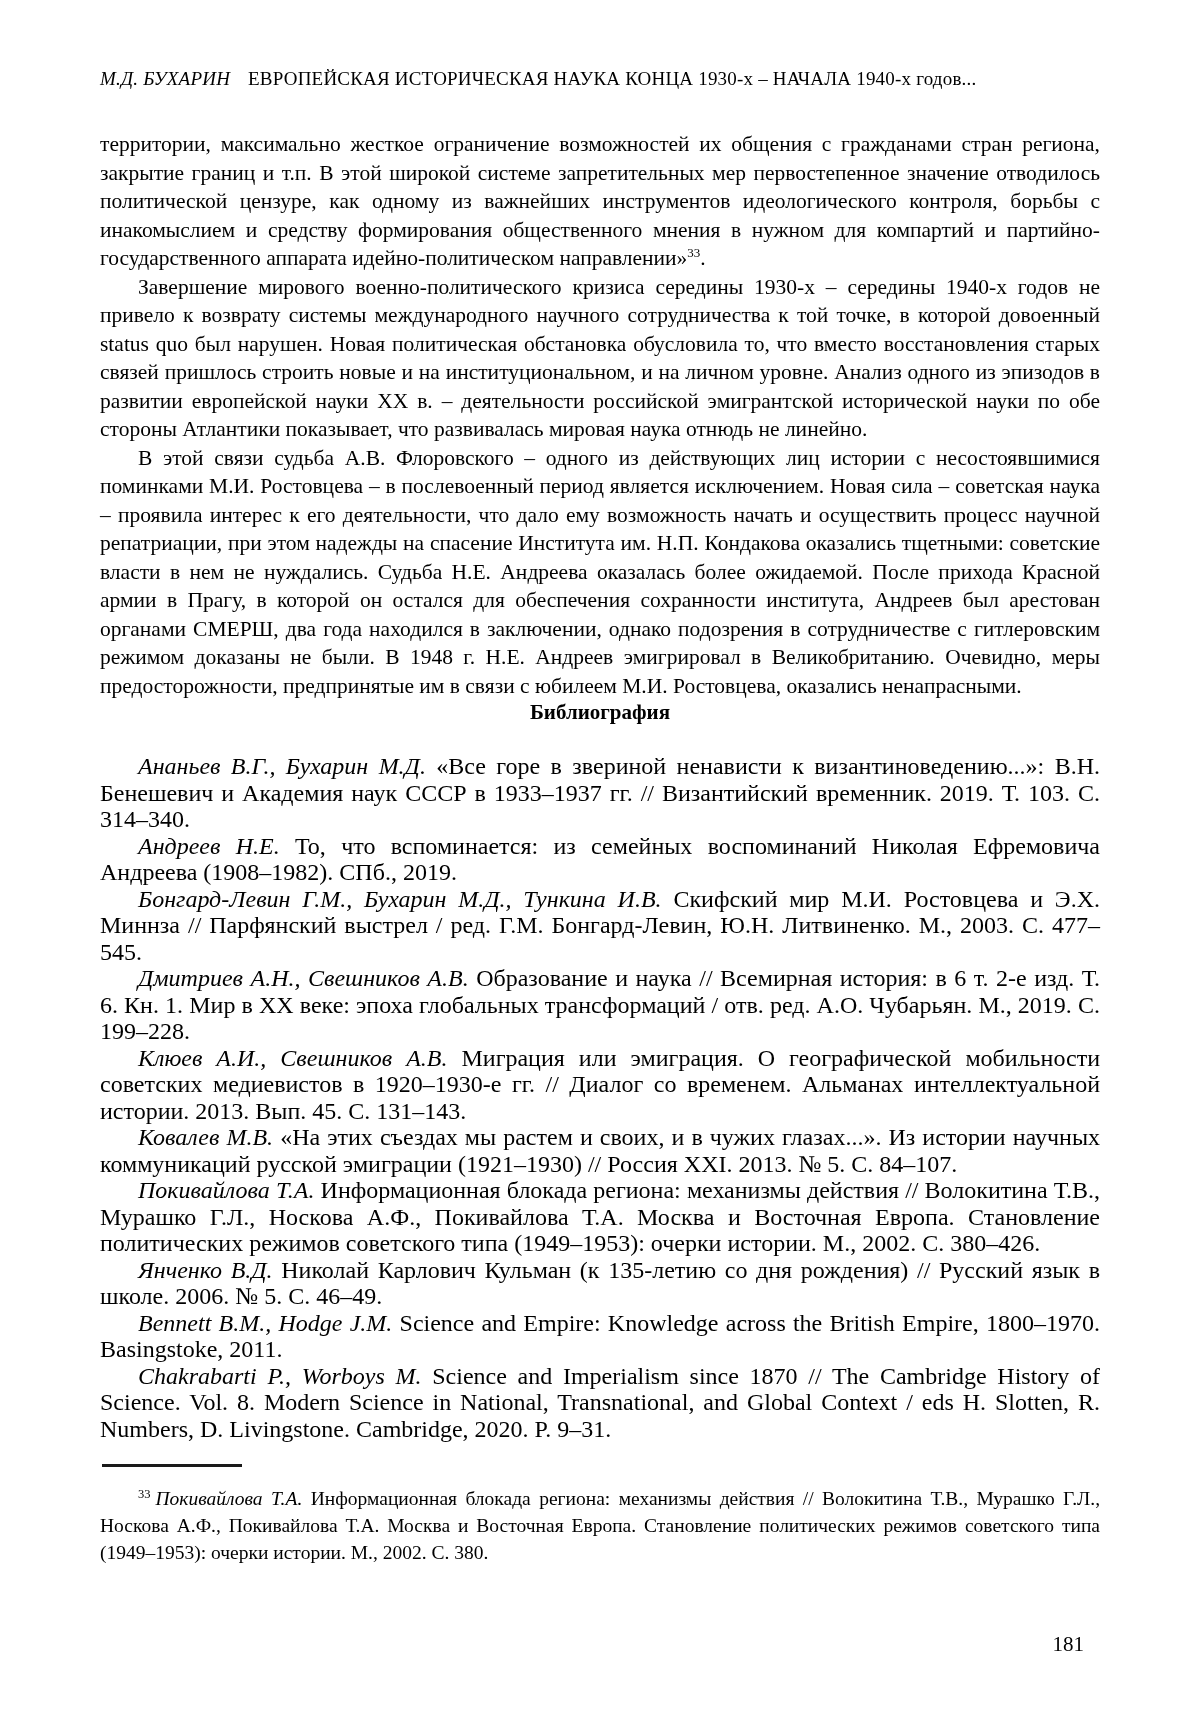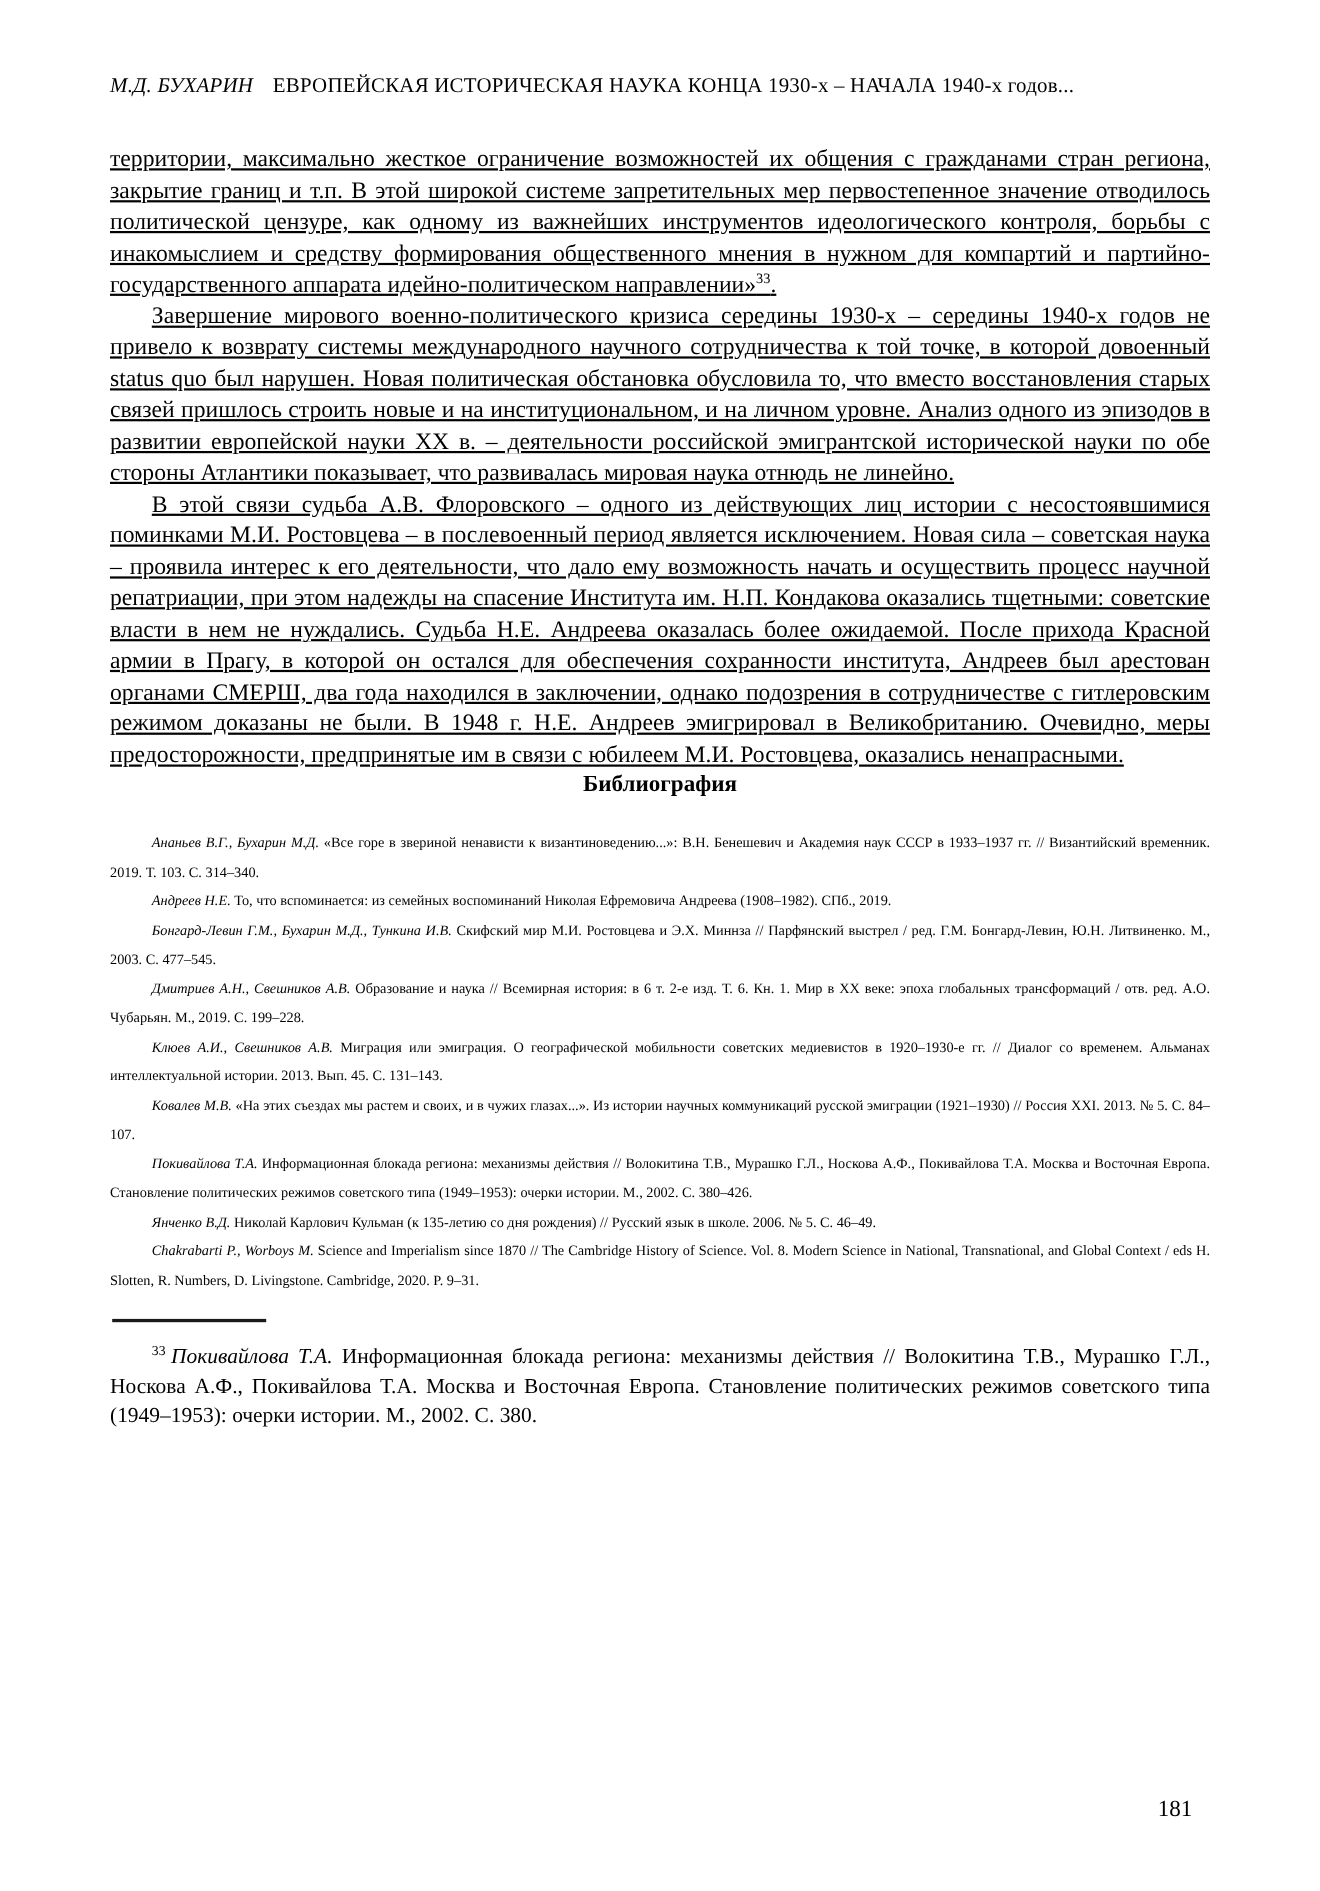--- a/index.html
+++ b/index.html
@@ -27,38 +27,37 @@
     margin-bottom: 40px;
   }
   .rh-author { font-style: italic; }
   .rh-title { }
   
   .body-text p {
     font-size: 21.5px;
     line-height: 28.5px;
     text-align: justify;
     text-indent: 38px;
-    text-decoration: underline;
   }
   .body-text p.continuation { text-indent: 0; }
   sup.fn-ref {
     font-size: 13px;
     line-height: 0;
     vertical-align: super;
   }
   
   .bib-heading {
     font-size: 21px;
     font-weight: bold;
     text-align: center;
     margin-bottom: 28px;
     font-family: "Liberation Serif", "DejaVu Serif", serif;
   }
   .bibliography p {
-    font-size: 13px;
+    font-size: 24px;
     line-height: 26.5px;
     text-align: justify;
     text-indent: 38px;
   }
   .bibliography i, .footnote i { font-style: italic; }
   
   .footnote-rule {
     width: 140px;
     border: 0;
     border-top: 3px solid #1a1a1a;
@@ -99,20 +98,21 @@
 
   <div class="bibliography">
     <p><i>Ананьев В.Г., Бухарин М.Д.</i><span> «Все горе в звериной ненависти к византиноведению...»: В.Н. Бенешевич и Академия наук СССР в 1933–1937 гг. // Византийский временник. 2019. Т. 103. С. 314–340.</span></p>
     <p><i>Андреев Н.Е.</i><span> То, что вспоминается: из семейных воспоминаний Николая Ефремовича Андреева (1908–1982). СПб., 2019.</span></p>
     <p><i>Бонгард-Левин Г.М., Бухарин М.Д., Тункина И.В.</i><span> Скифский мир М.И. Ростовцева и Э.Х. Миннза // Парфянский выстрел / ред. Г.М. Бонгард-Левин, Ю.Н. Литвиненко. М., 2003. С. 477–545.</span></p>
     <p><i>Дмитриев А.Н., Свешников А.В.</i><span> Образование и наука // Всемирная история: в 6 т. 2-е изд. Т. 6. Кн. 1. Мир в XX веке: эпоха глобальных трансформаций / отв. ред. А.О. Чубарьян. М., 2019. С. 199–228.</span></p>
     <p><i>Клюев А.И., Свешников А.В.</i><span> Миграция или эмиграция. О географической мобильности советских медиевистов в 1920–1930-е гг. // Диалог со временем. Альманах интеллектуальной истории. 2013. Вып. 45. С. 131–143.</span></p>
     <p><i>Ковалев М.В.</i><span> «На этих съездах мы растем и своих, и в чужих глазах...». Из истории научных коммуникаций русской эмиграции (1921–1930) // Россия XXI. 2013. № 5. С. 84–107.</span></p>
     <p><i>Покивайлова Т.А.</i><span> Информационная блокада региона: механизмы действия // Волокитина Т.В., Мурашко Г.Л., Носкова А.Ф., Покивайлова Т.А. Москва и Восточная Европа. Становление политических режимов советского типа (1949–1953): очерки истории. М., 2002. С. 380–426.</span></p>
     <p><i>Янченко В.Д.</i><span> Николай Карлович Кульман (к 135-летию со дня рождения) // Русский язык в школе. 2006. № 5. С. 46–49.</span></p>
+    <p><i>Bennett B.M., Hodge J.M.</i><span> Science and Empire: Knowledge across the British Empire, 1800–1970. Basingstoke, 2011.</span></p>
     <p><i>Chakrabarti P., Worboys M.</i><span> Science and Imperialism since 1870 // The Cambridge History of Science. Vol. 8. Modern Science in National, Transnational, and Global Context / eds H. Slotten, R. Numbers, D. Livingstone. Cambridge, 2020. P. 9–31.</span></p>
   </div>
 
   <hr class="footnote-rule">
 
   <p class="footnote"><sup>33</sup><i>Покивайлова Т.А.</i><span> Информационная блокада региона: механизмы действия // Волокитина Т.В., Мурашко Г.Л., Носкова А.Ф., Покивайлова Т.А. Москва и Восточная Европа. Становление политических режимов советского типа (1949–1953): очерки истории. М., 2002. С. 380.</span></p>
 
   <div class="page-number">181</div>
 
 </div>

